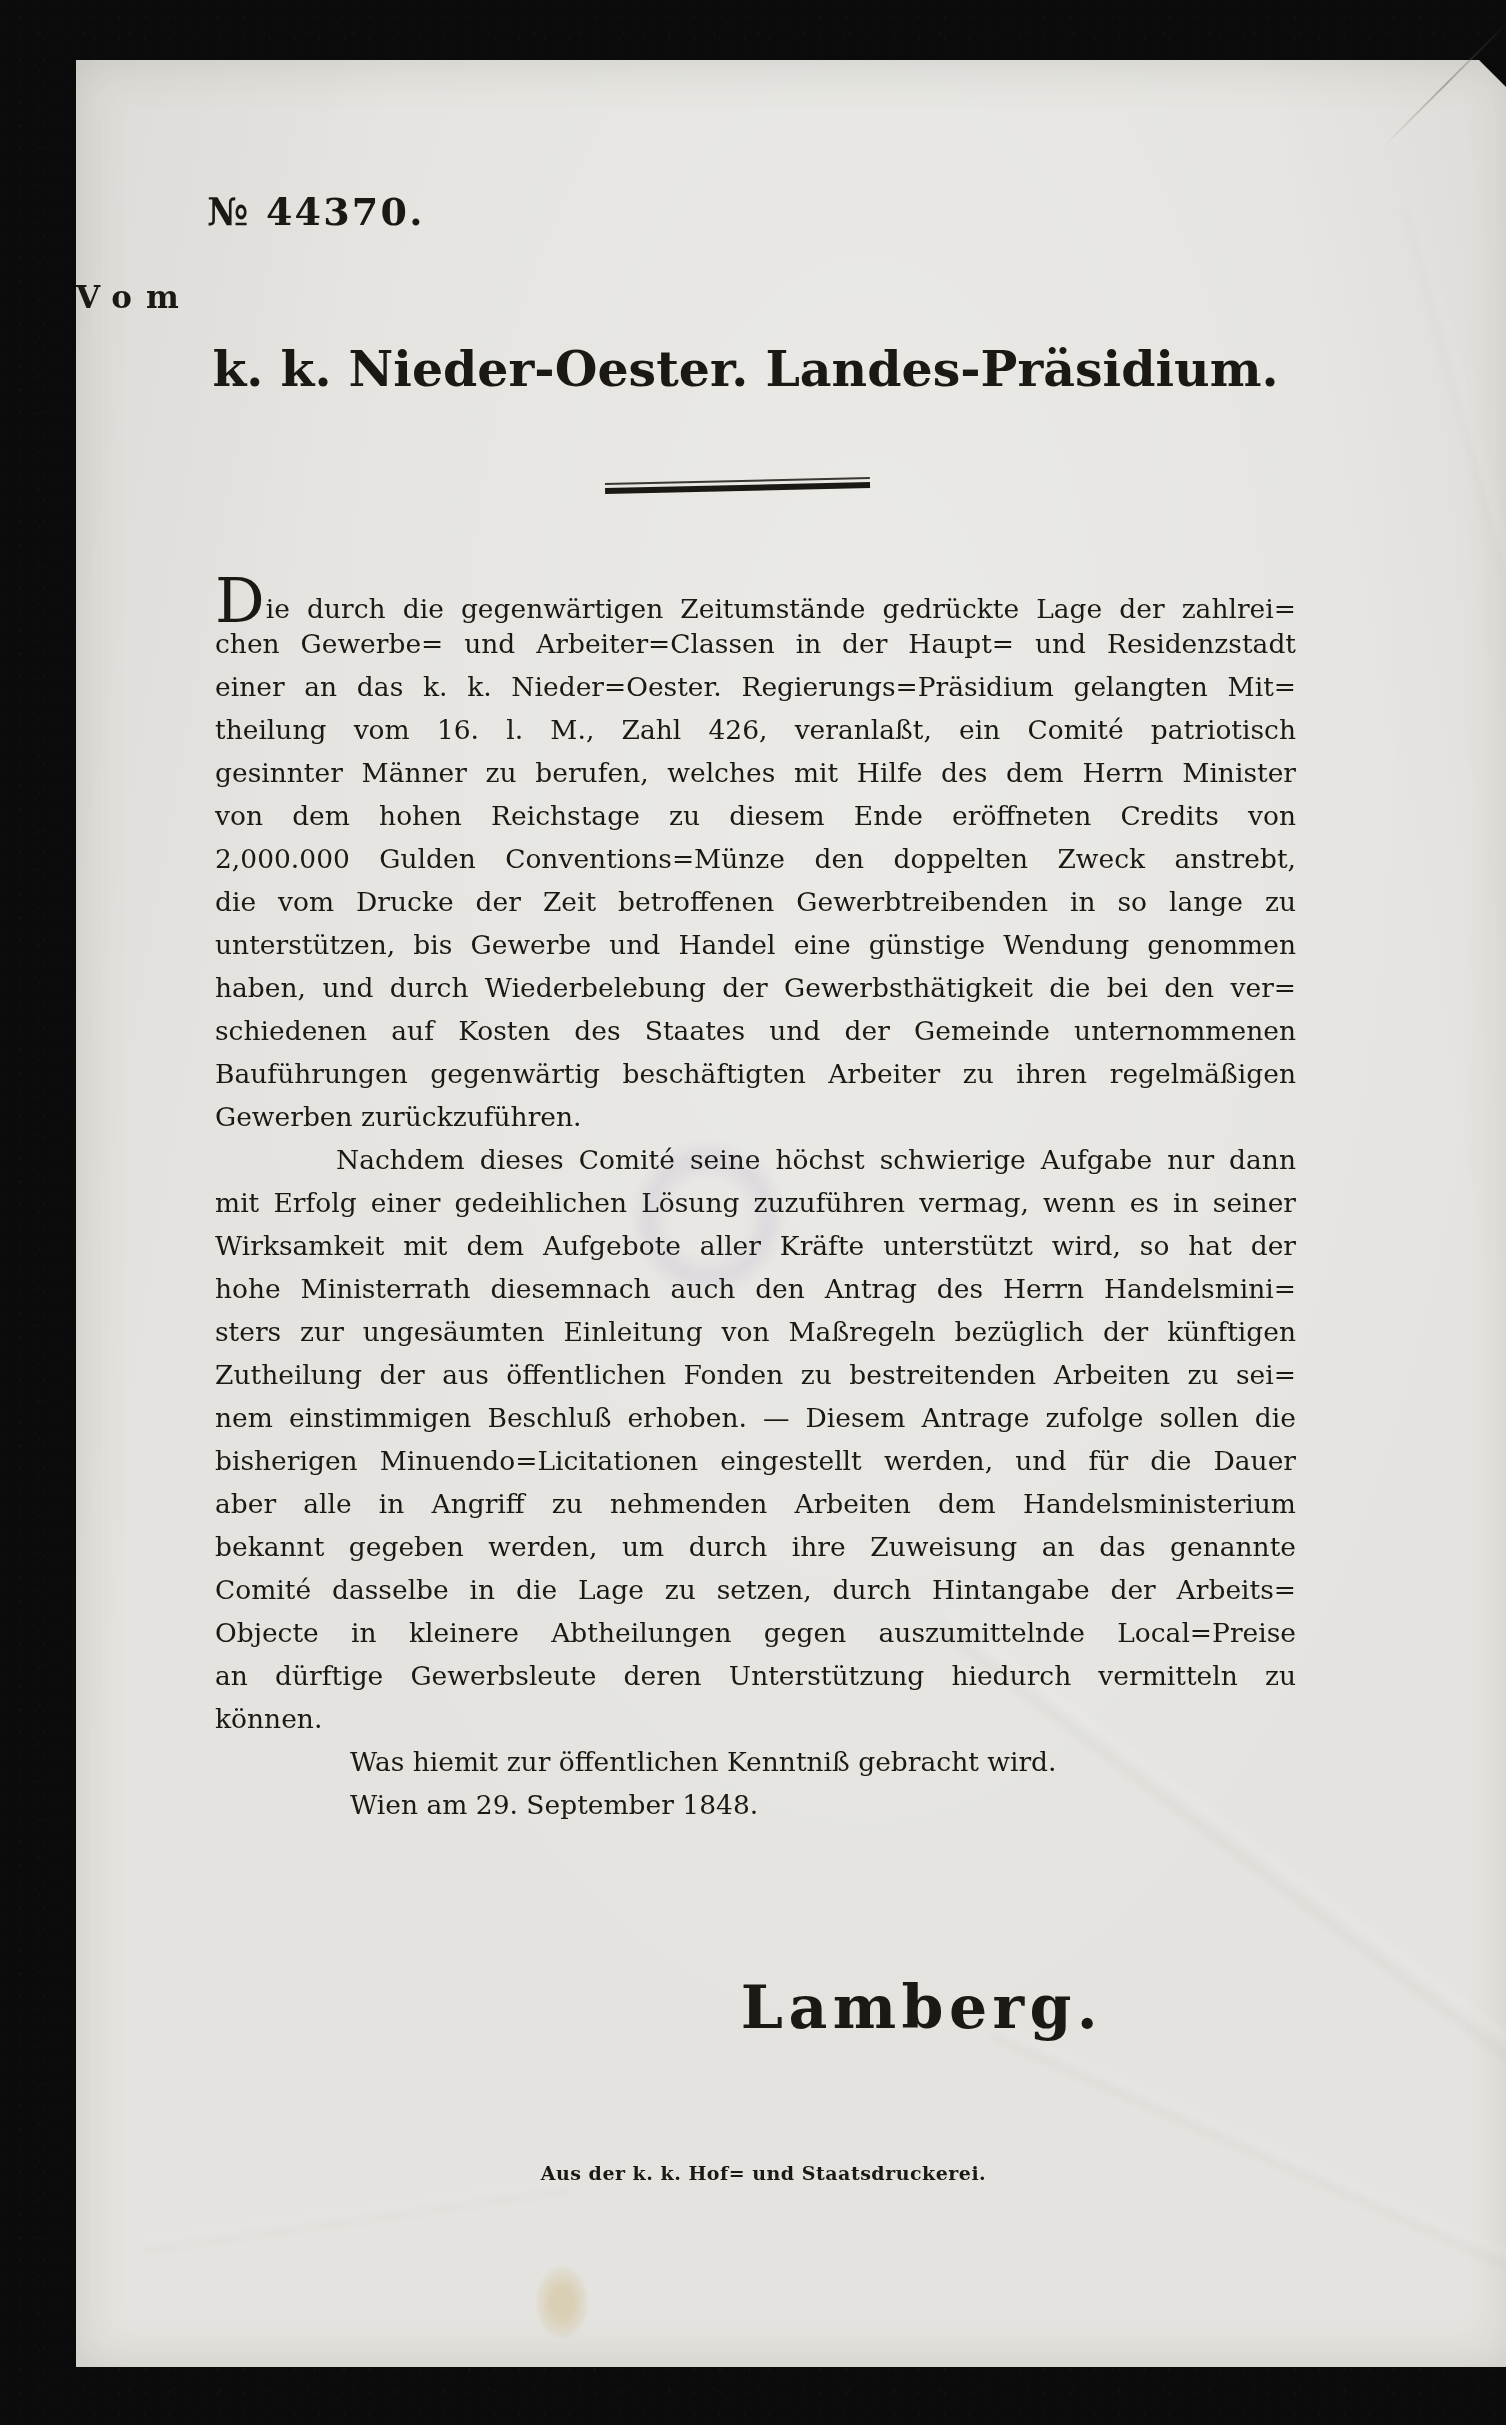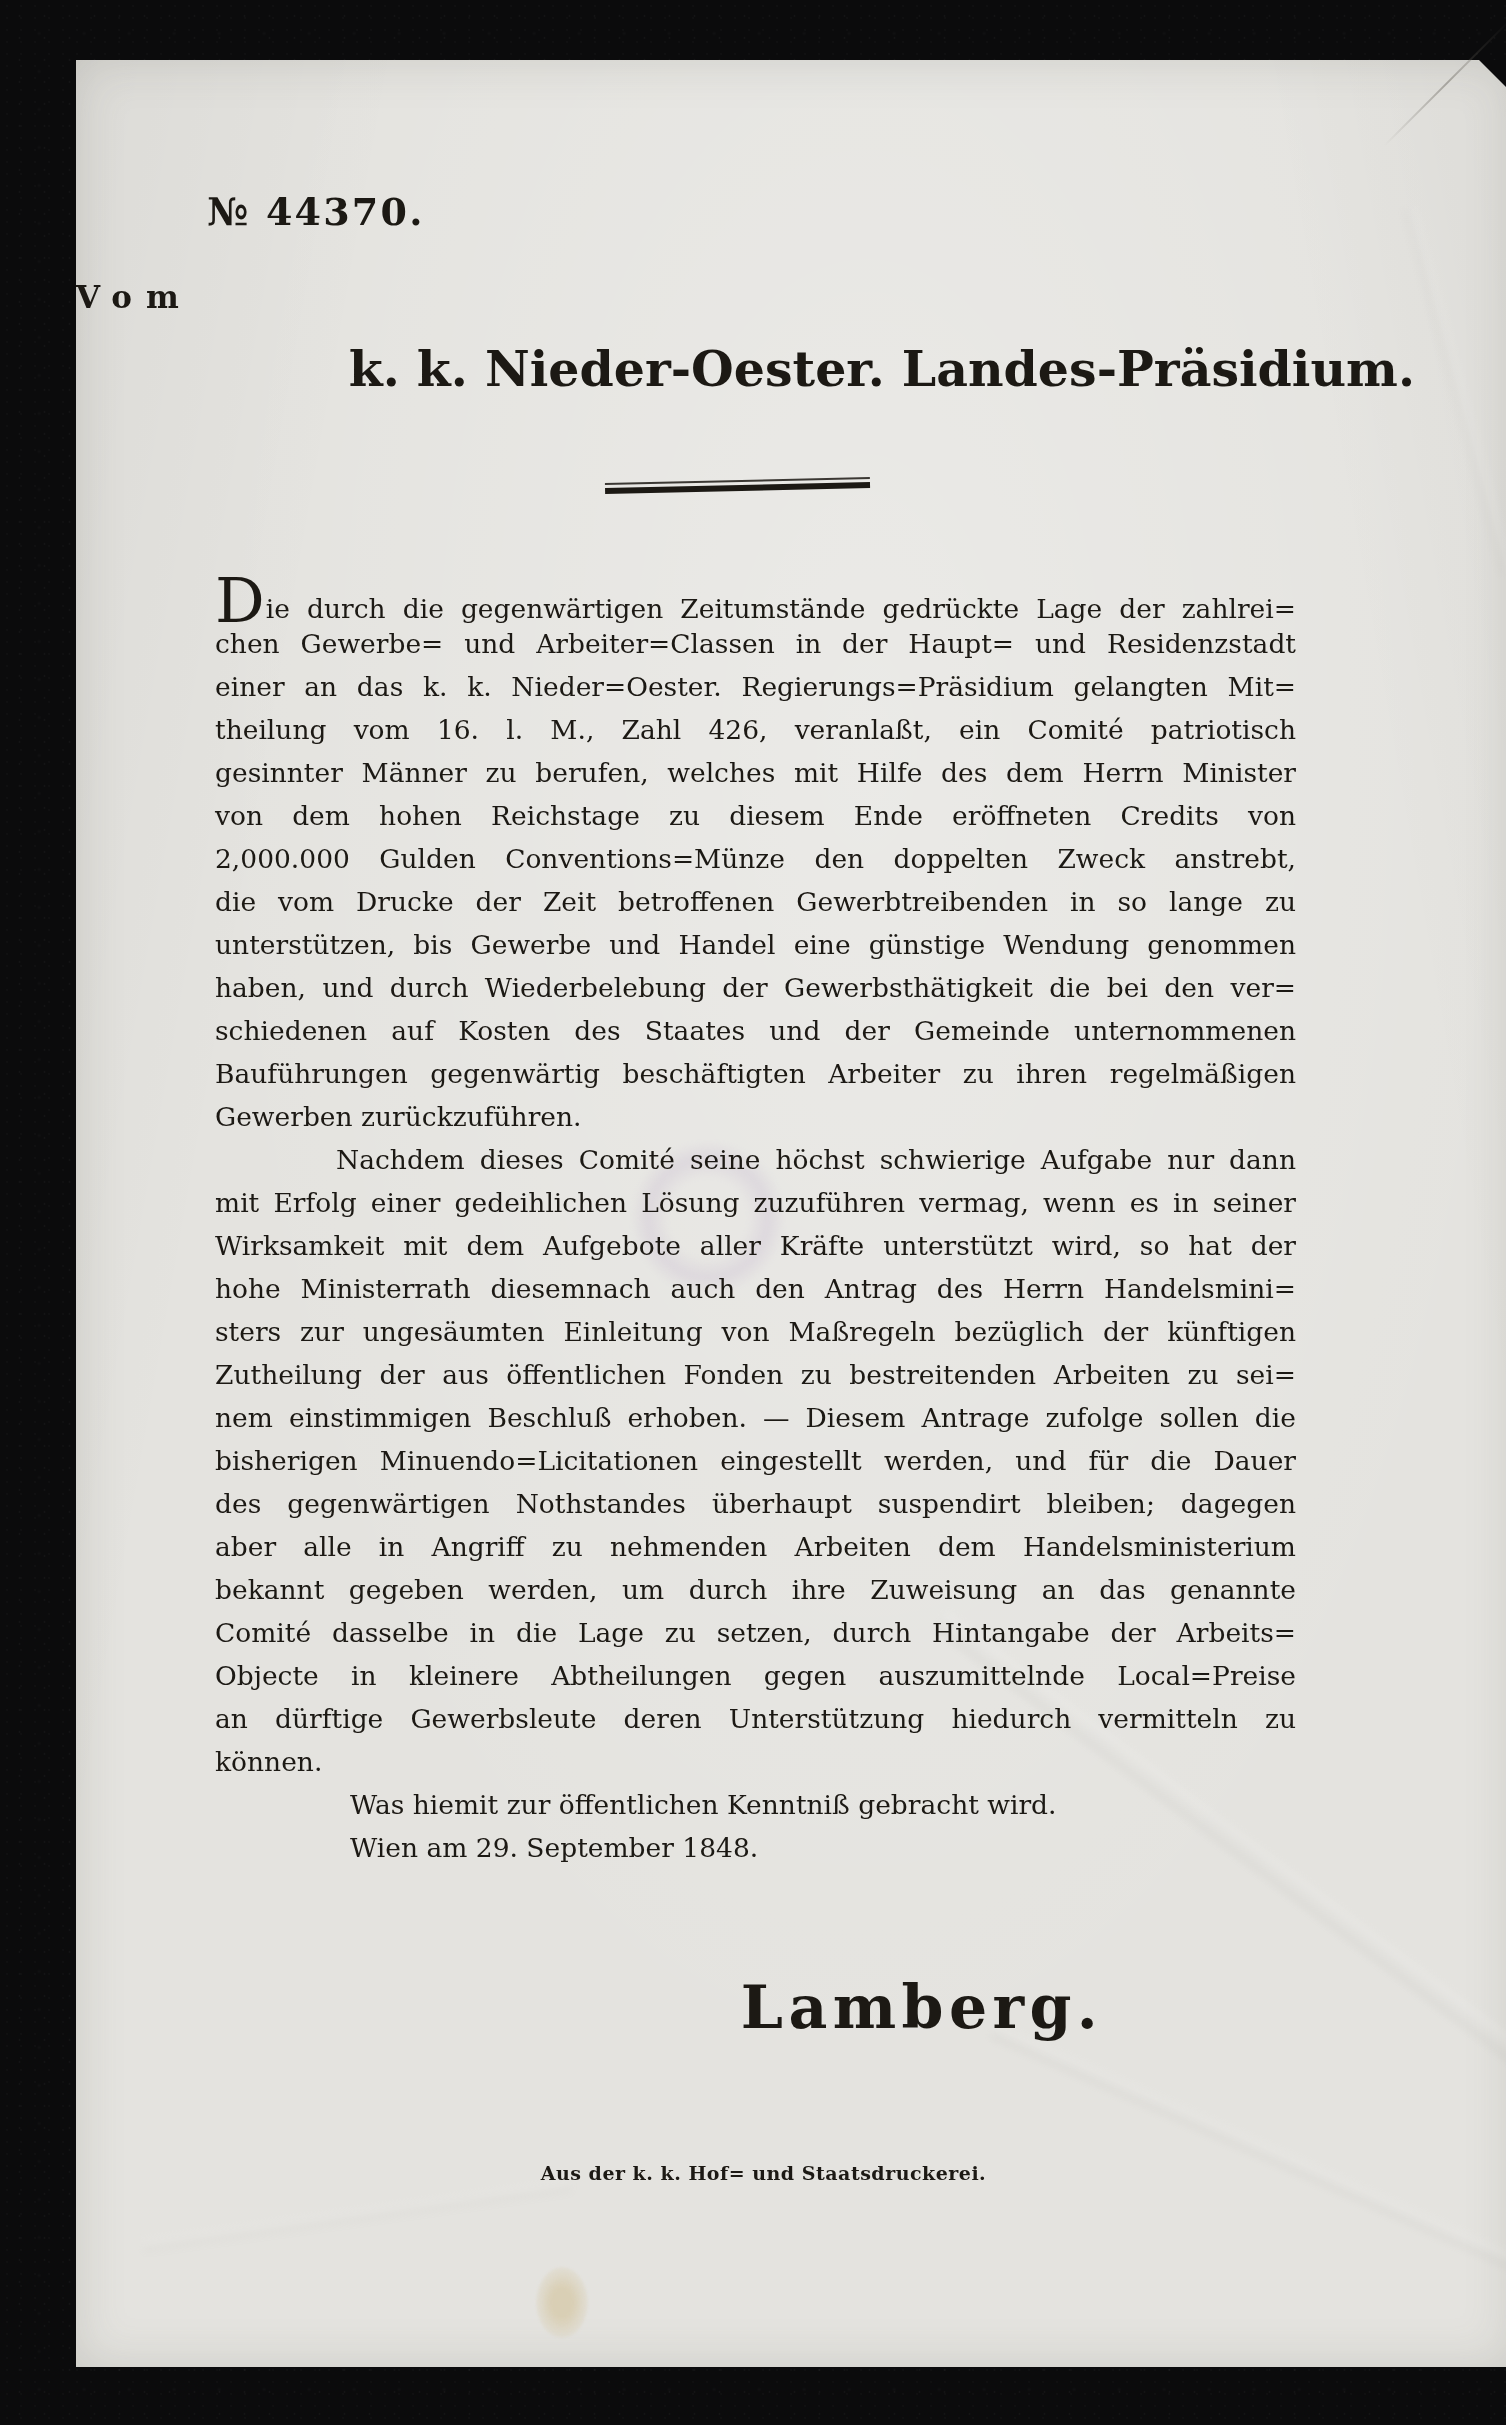--- a/index.html
+++ b/index.html
@@ -68,21 +68,21 @@
   }
   .refnum{
     position:absolute;left:131px;top:129px;
     font-size:38px;font-weight:bold;letter-spacing:2.2px;white-space:nowrap;
   }
   .preamble{
     position:absolute;left:0;top:219px;width:1321px;text-align:left;
     font-size:31px;font-weight:bold;letter-spacing:14px;
   }
   .doc-title{
-    position:absolute;left:0;top:280px;width:1339px;text-align:right;
+    position:absolute;left:0;top:280px;width:1339px;text-align:center;
     font-size:49px;font-weight:bold;white-space:nowrap;
   }
   .rule{
     position:absolute;left:529px;top:420px;width:265px;transform:rotate(-1.3deg);
   }
   .rule .thin{height:2.2px;background:var(--ink);opacity:0.85;}
   .rule .thick{height:6px;background:var(--ink);margin-top:2.7px;}
   .doc-body{
     position:absolute;left:139px;top:519px;width:1081px;
     font-size:26.5px;line-height:43px;font-weight:normal;
@@ -149,21 +149,20 @@
         </div>
       <div class="lines p2">
           <div class="bodyline just">Nachdem dieses Comité seine höchst schwierige Aufgabe nur dann</div>
           <div class="bodyline just">mit Erfolg einer gedeihlichen Lösung zuzuführen vermag, wenn es in seiner</div>
           <div class="bodyline just">Wirksamkeit mit dem Aufgebote aller Kräfte unterstützt wird, so hat der</div>
           <div class="bodyline just">hohe Ministerrath diesemnach auch den Antrag des Herrn Handelsmini=</div>
           <div class="bodyline just">sters zur ungesäumten Einleitung von Maßregeln bezüglich der künftigen</div>
           <div class="bodyline just">Zutheilung der aus öffentlichen Fonden zu bestreitenden Arbeiten zu sei=</div>
           <div class="bodyline just">nem einstimmigen Beschluß erhoben. — Diesem Antrage zufolge sollen die</div>
           <div class="bodyline just">bisherigen Minuendo=Licitationen eingestellt werden, und für die Dauer</div>
-          <div class="bodyline just">des gegenwärtigen Nothstandes überhaupt suspendirt bleiben; dagegen</div>
           <div class="bodyline just">aber alle in Angriff zu nehmenden Arbeiten dem Handelsministerium</div>
           <div class="bodyline just">bekannt gegeben werden, um durch ihre Zuweisung an das genannte</div>
           <div class="bodyline just">Comité dasselbe in die Lage zu setzen, durch Hintangabe der Arbeits=</div>
           <div class="bodyline just">Objecte in kleinere Abtheilungen gegen auszumittelnde Local=Preise</div>
           <div class="bodyline just">an dürftige Gewerbsleute deren Unterstützung hiedurch vermitteln zu</div>
           <div class="bodyline">können.</div>
         </div>
       <div class="lines closing">
           <div class="bodyline">Was hiemit zur öffentlichen Kenntniß gebracht wird.</div>
           <div class="bodyline">Wien am 29. September 1848.</div>

